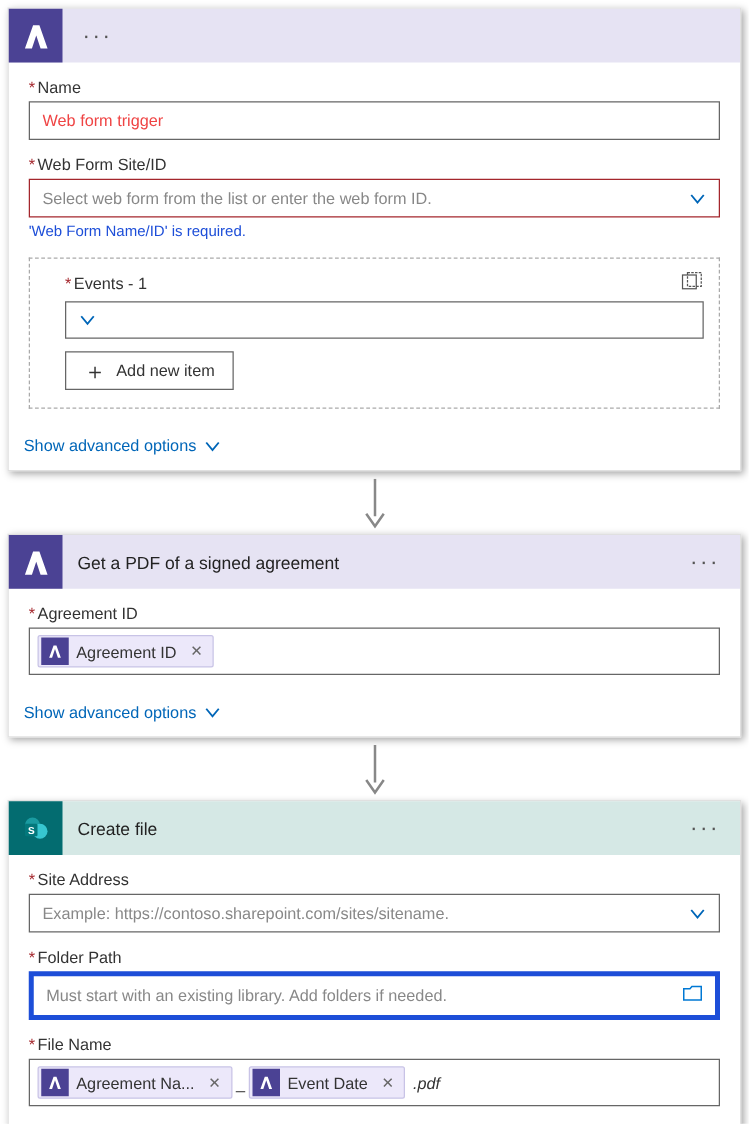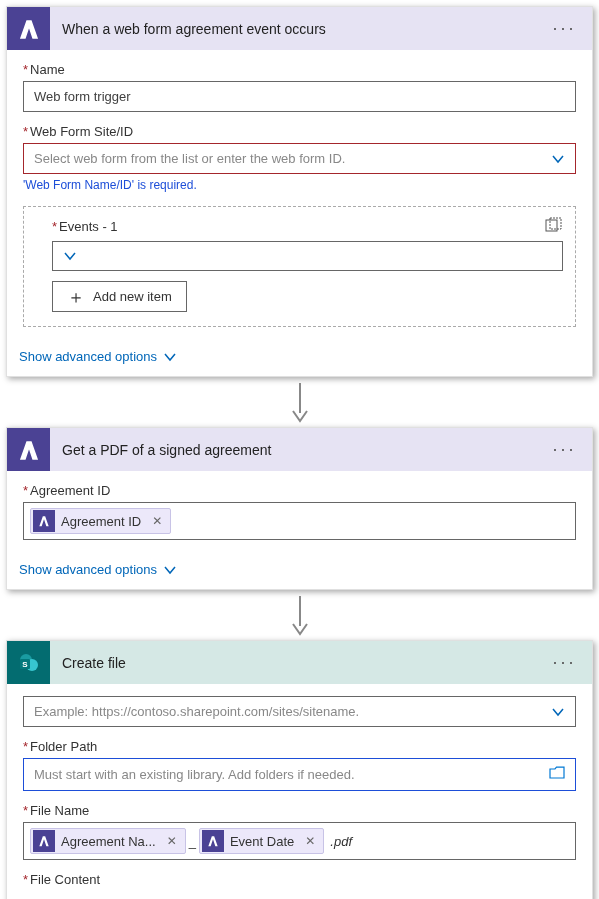--- a/index.html
+++ b/index.html
@@ -59,21 +59,21 @@
       margin-bottom: 4px;
       margin-top: 12px;
     }
     .field-label:first-child { margin-top: 0; }
     .field-label .req { color: #a4262c; margin-right: 2px; }
     .text-input {
       width: 100%;
       border: 1px solid #666;
       padding: 7px 10px;
       font-size: 13px;
-      color: #404040;
+      color: #ef4444;
       font-family: inherit;
       outline: none;
       background: #fff;
     }
     .dropdown {
       width: 100%;
       border: 1px solid #666;
       padding: 7px 10px;
       font-size: 13px;
       display: flex;
@@ -174,42 +174,41 @@
     .token-icon svg { width: 14px; height: 14px; }
     .token-text { padding: 0 5px 0 2px; }
     .token-x { color: #666; cursor: pointer; padding: 0 2px; font-size: 12px; }
     .suffix-text { color: #333; padding: 0 4px; font-style: italic; }
     .underscore-text { color: #333; padding: 0 1px; font-weight:400;}
     .dropdown .picker-icon, .text-input-picker .picker-icon {
       color: #0078d4;
     }
     .text-input-picker {
       width: 100%;
-      border: 1px solid #1d4ed8;
+      border: 4px solid #1d4ed8;
       padding: 7px 10px;
       font-size: 13px;
       display: flex;
       align-items: center;
       justify-content: space-between;
       background: #fff;
       cursor: pointer;
     }
     .text-input-picker .placeholder { color: #888; }
   </style>
 </head>
 <body>
 
 <div class="card">
   <div class="card-header purple">
     <div class="icon-box adobe">
       <svg viewBox="0 0 24 24" fill="none">
           <path d="M4 21 L10 4 L14 4 L20 21 L16 21 L12 9 L8 21 Z" stroke="white" stroke-width="1.5" fill="white"></path>
         </svg>
     </div>
-    <div class="card-title">When a web form agreement event occurs</div>
     <div class="card-menu">···</div>
   </div>
   <div class="card-body">
     <div class="field-label"><span class="req">*</span><span>Name</span></div>
     <input class="text-input" type="text" value="Web form trigger" style="">
 
     <div class="field-label"><span class="req">*</span><span>Web Form Site/ID</span></div>
     <div class="dropdown error">
       <span class="placeholder">Select web form from the list or enter the web form ID.</span>
       <span class="chevron">
@@ -308,20 +307,21 @@
           <circle cx="9" cy="9" r="6" fill="#1a9ba1"></circle>
           <circle cx="15" cy="14" r="6" fill="#37c6d0"></circle>
           <rect x="3" y="8" width="10" height="10" rx="1" fill="#03787c"></rect>
           <text x="8" y="16" fill="white" font-size="8" font-family="sans-serif" text-anchor="middle" font-weight="600">S</text>
         </svg>
     </div>
     <div class="card-title">Create file</div>
     <div class="card-menu">···</div>
   </div>
   <div class="card-body">
+    <div class="field-label"><span class="req">*</span><span>Site Address</span></div>
     <div class="dropdown">
       <span class="placeholder">Example: https://contoso.sharepoint.com/sites/sitename.</span>
       <span class="chevron">
         <svg viewBox="0 0 14 14">
             <path d="M2 4 L7 10 L12 4" stroke="#0066b8" stroke-width="1.5" fill="none"></path>
           </svg>
       </span>
     </div>
 
     <div class="field-label"><span class="req">*</span><span>Folder Path</span></div>

